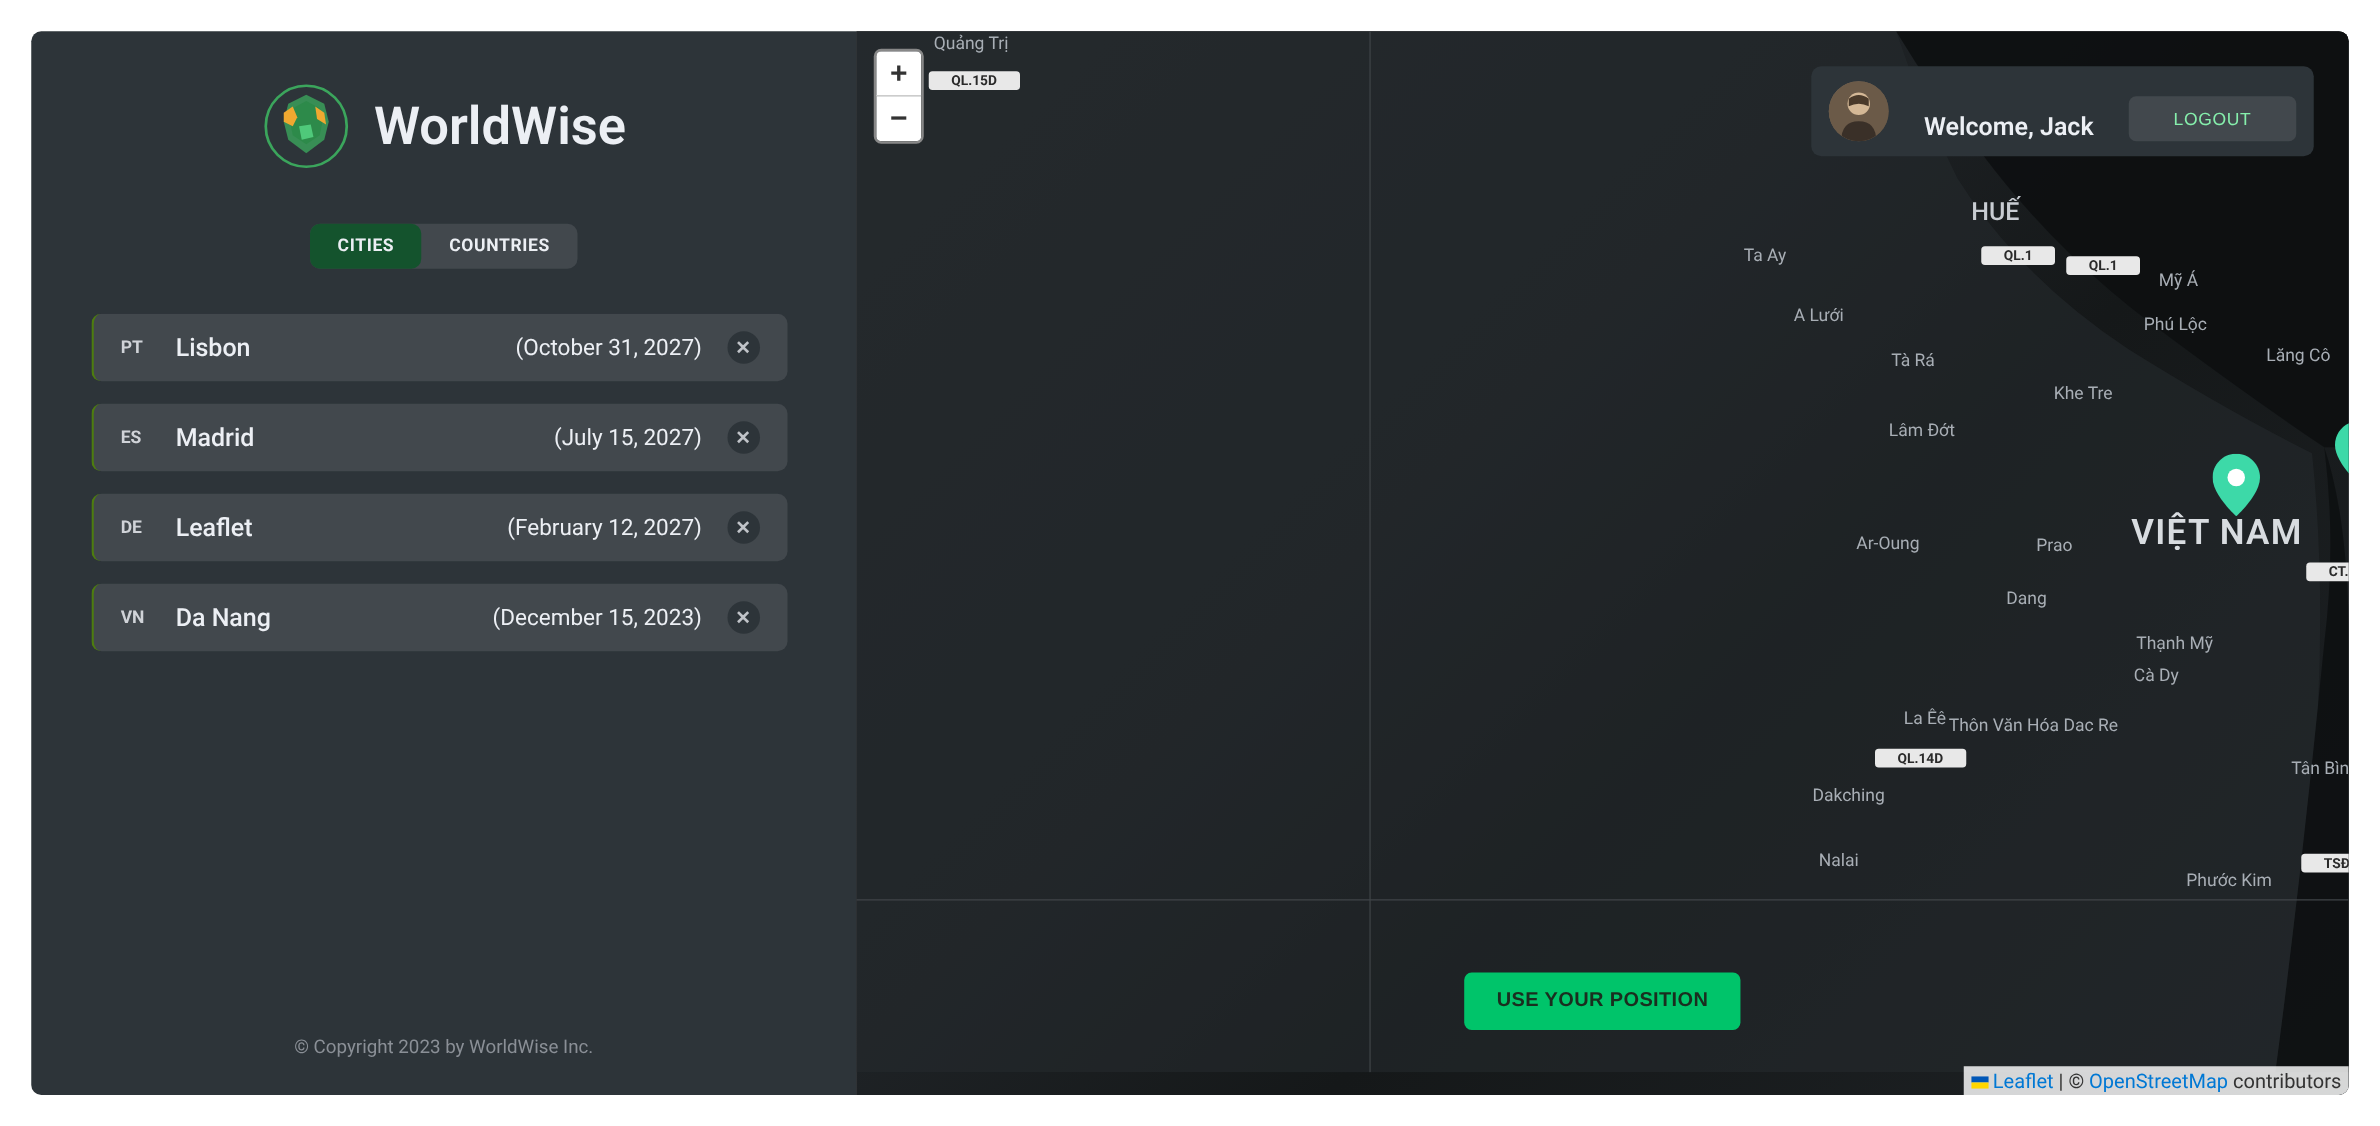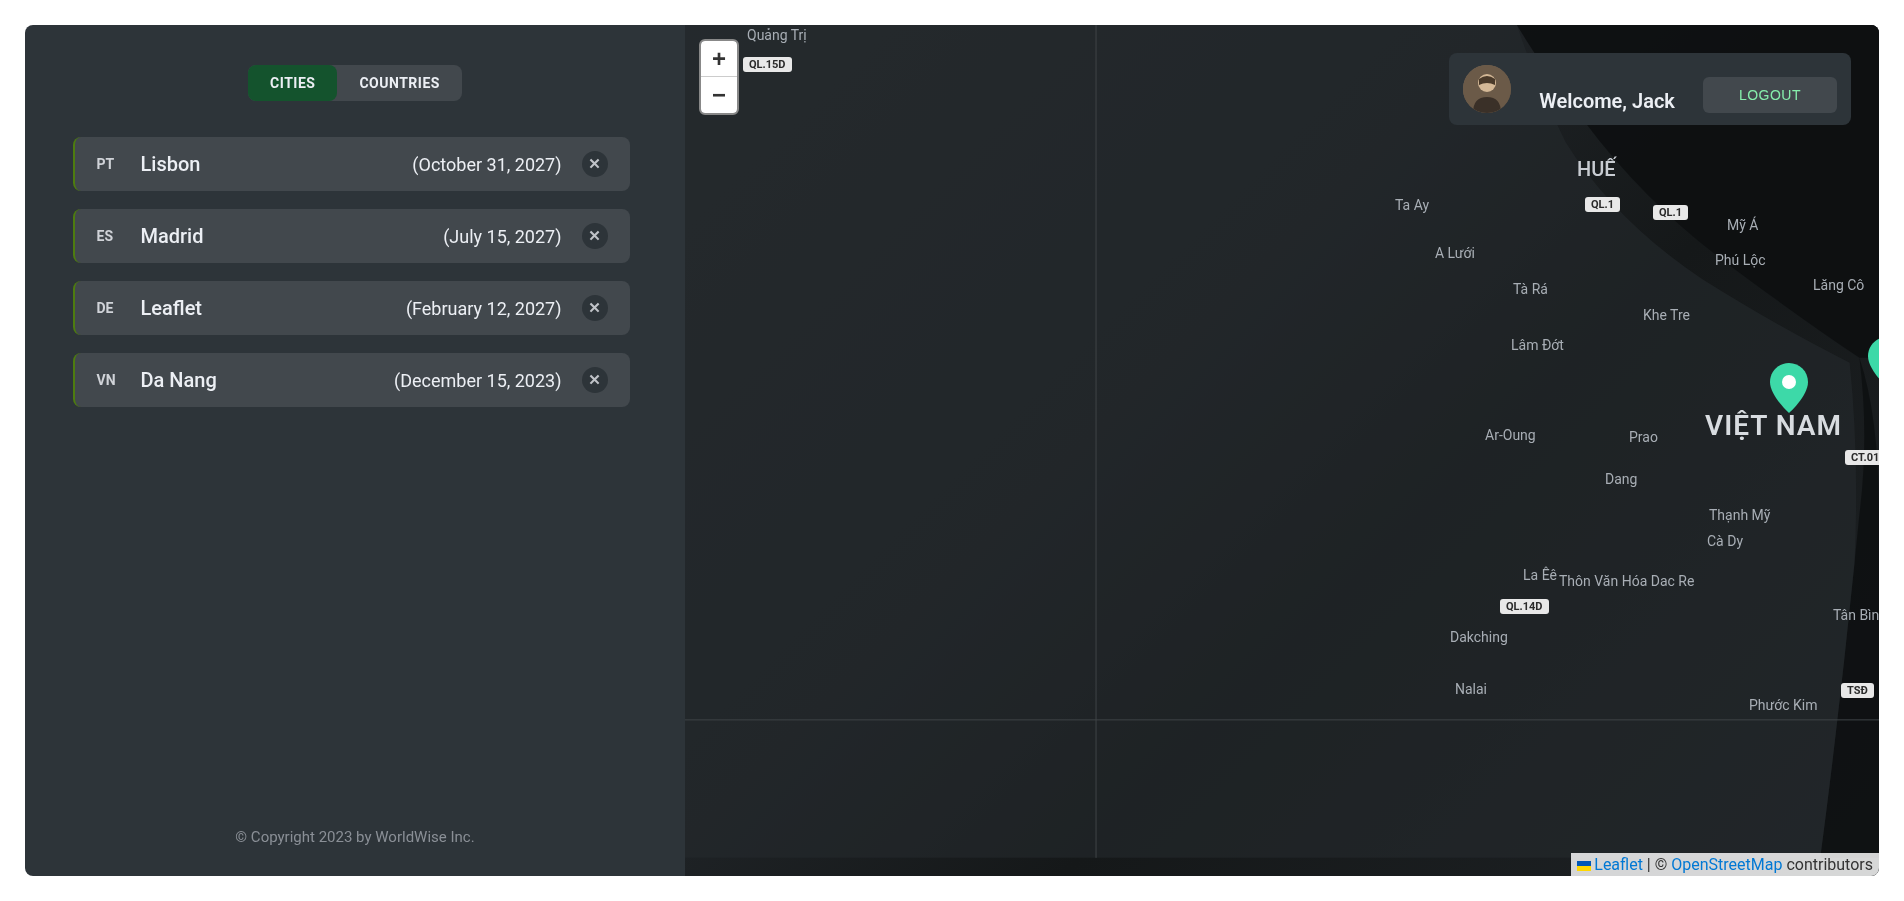--- a/index.html
+++ b/index.html
@@ -159,21 +159,21 @@
       font-size: 20px;
       font-weight: 500;
       color: #c8ccd2;
     }
     .road-label {
       position: absolute;
       background: #e8e8e8;
       color: #2a2a2a;
       font-size: 11px;
       font-weight: 700;
-      padding: 1px 6px;
+      padding: 1px 18px;
       border-radius: 3px;
       pointer-events: none;
     }
     .zoom-controls {
       position: absolute;
       top: 14px;
       left: 14px;
       display: flex;
       flex-direction: column;
       border: 2px solid #888;
@@ -284,20 +284,31 @@
       position: absolute;
       inset: 0;
       pointer-events: none;
     }
   </style>
 </head>
 <body>
 
 <div class="app">
   <div class="sidebar">
+    <div class="logo-container">
+      <svg class="logo-icon" viewBox="0 0 100 100">
+        <circle cx="50" cy="50" r="45" fill="none" stroke="#3ba55c" stroke-width="3"></circle>
+        <path d="M30 25 L50 15 L70 25 L75 45 L70 65 L50 80 L30 65 L25 45 Z" fill="#3ba55c" opacity="0.8"></path>
+        <path d="M35 30 L50 22 L65 30 L68 45 L65 60 L50 70 L35 60 L32 45 Z" fill="#2d8a4a"></path>
+        <path d="M25 35 L35 28 L40 40 L35 50 L25 45 Z" fill="#f0a830"></path>
+        <path d="M60 28 L70 35 L72 48 L62 42 Z" fill="#f0a830"></path>
+        <path d="M42 50 L55 48 L58 62 L45 65 Z" fill="#4fc97a"></path>
+      </svg>
+      <span class="logo-text">WorldWise</span>
+    </div>
 
     <div class="tabs">
       <div class="tab active">CITIES</div>
       <div class="tab">COUNTRIES</div>
     </div>
 
     <div class="city-list" id="city-list">
         <div class="city-item">
     <span class="flag">PT</span>
     <span class="city-name">Lisbon</span>
@@ -394,20 +405,21 @@
     <svg class="marker" style="top:388px;left:1104px;" viewBox="0 0 38 50">
       <path d="M19 0 C8.5 0 0 8.5 0 19 C0 33 19 50 19 50 S38 33 38 19 C38 8.5 29.5 0 19 0 Z" fill="#3dd9a8"></path>
       <circle cx="19" cy="19" r="7" fill="#fff"></circle>
     </svg>
 
     <svg class="marker" style="top:362px;left:1202px;" viewBox="0 0 38 50">
       <path d="M19 0 C8.5 0 0 8.5 0 19 C0 33 19 50 19 50 S38 33 38 19 C38 8.5 29.5 0 19 0 Z" fill="#3dd9a8"></path>
       <circle cx="19" cy="19" r="7" fill="#fff"></circle>
     </svg>
 
+    <button class="position-btn">USE YOUR POSITION</button>
 
     <div class="attribution">
       <svg class="flag-icon" viewBox="0 0 14 10">
           <rect width="14" height="5" fill="#0057b7"></rect>
           <rect y="5" width="14" height="5" fill="#ffd700"></rect>
         </svg><a href="#">Leaflet</a><span> | © </span><a href="#">OpenStreetMap</a><span> contributors</span>
     </div>
   </div>
 </div>
 

